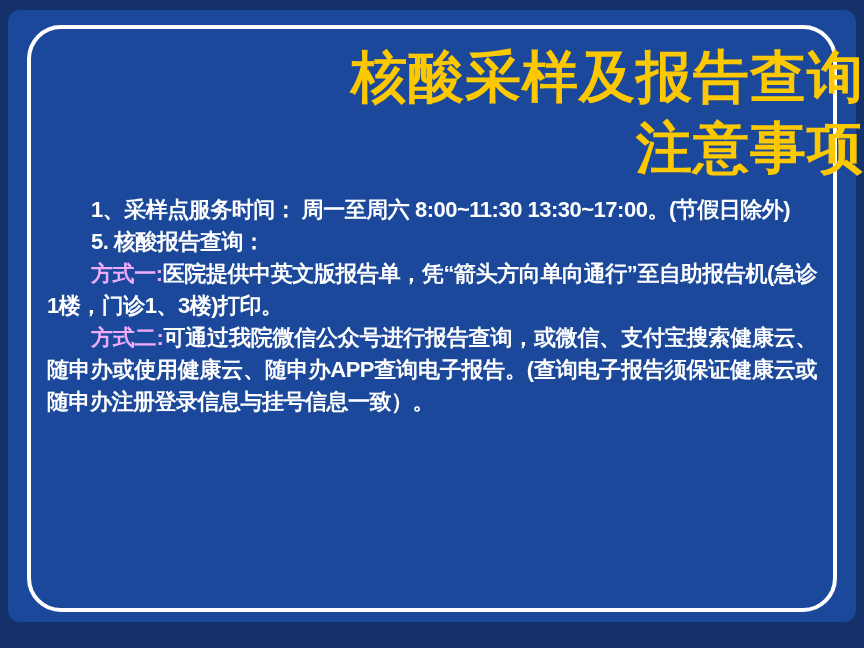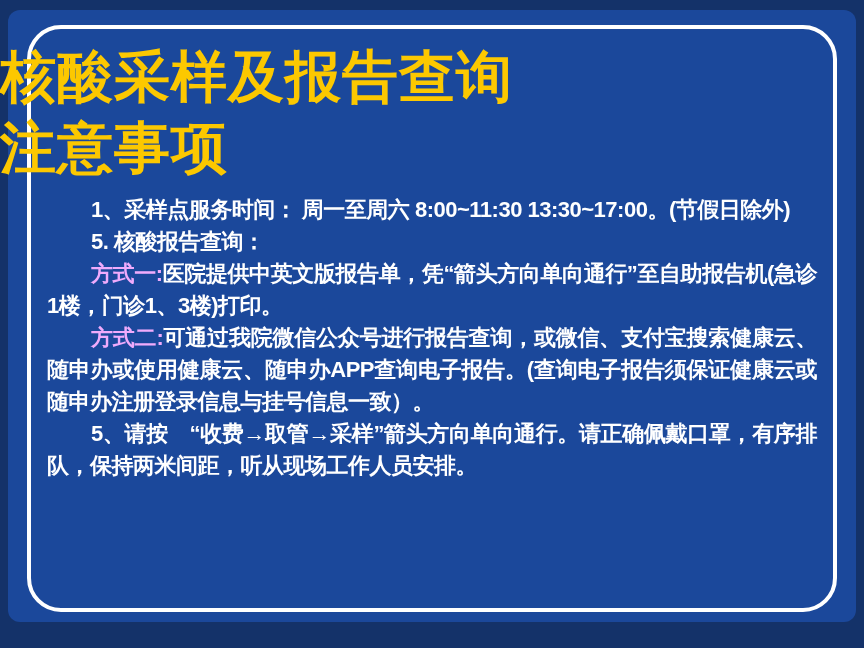--- a/index.html
+++ b/index.html
@@ -31,21 +31,21 @@
     height: 587px;
     border: 4px solid #ffffff;
     border-radius: 34px;
     box-sizing: border-box;
   }
   .title {
     position: absolute;
     left: 0;
     top: 41px;
     width: 864px;
-    text-align: left;
+    text-align: right;
     color: #fcc800;
     font-size: 56px;
     font-weight: bold;
     line-height: 71px;
     letter-spacing: 1px;
   }
   .notice-body {
     position: absolute;
     left: 47px;
     top: 194px;
@@ -79,16 +79,15 @@
   <div class="title">
     <div>核酸采样及报告查询</div>
     <div>注意事项</div>
   </div>
 
   <div class="notice-body">
     <p><span class="hl"></span><span>1、采样点服务时间： 周一至周六 8:00~11:30 13:30~17:00。(节假日除外)</span></p>
     <p><span class="hl"></span><span>5. 核酸报告查询：</span></p>
     <p><span class="hl">方式一:</span><span>医院提供中英文版报告单，凭“箭头方向单向通行”至自助报告机(急诊1楼，门诊1、3楼)打印。</span></p>
     <p><span class="hl">方式二:</span><span>可通过我院微信公众号进行报告查询，或微信、支付宝搜索健康云、随申办或使用健康云、随申办APP查询电子报告。(查询电子报告须保证健康云或随申办注册登录信息与挂号信息一致）。</span></p>
-    <p><span class="hl"></span><span>5、请按　“收费→取管→采样”箭头方向单向通行。请正确佩戴口罩，有序排队，保持两米间距，听从现场工作人员安排。</span></p>
   </div>
 
 </div>
 
 </body></html>

